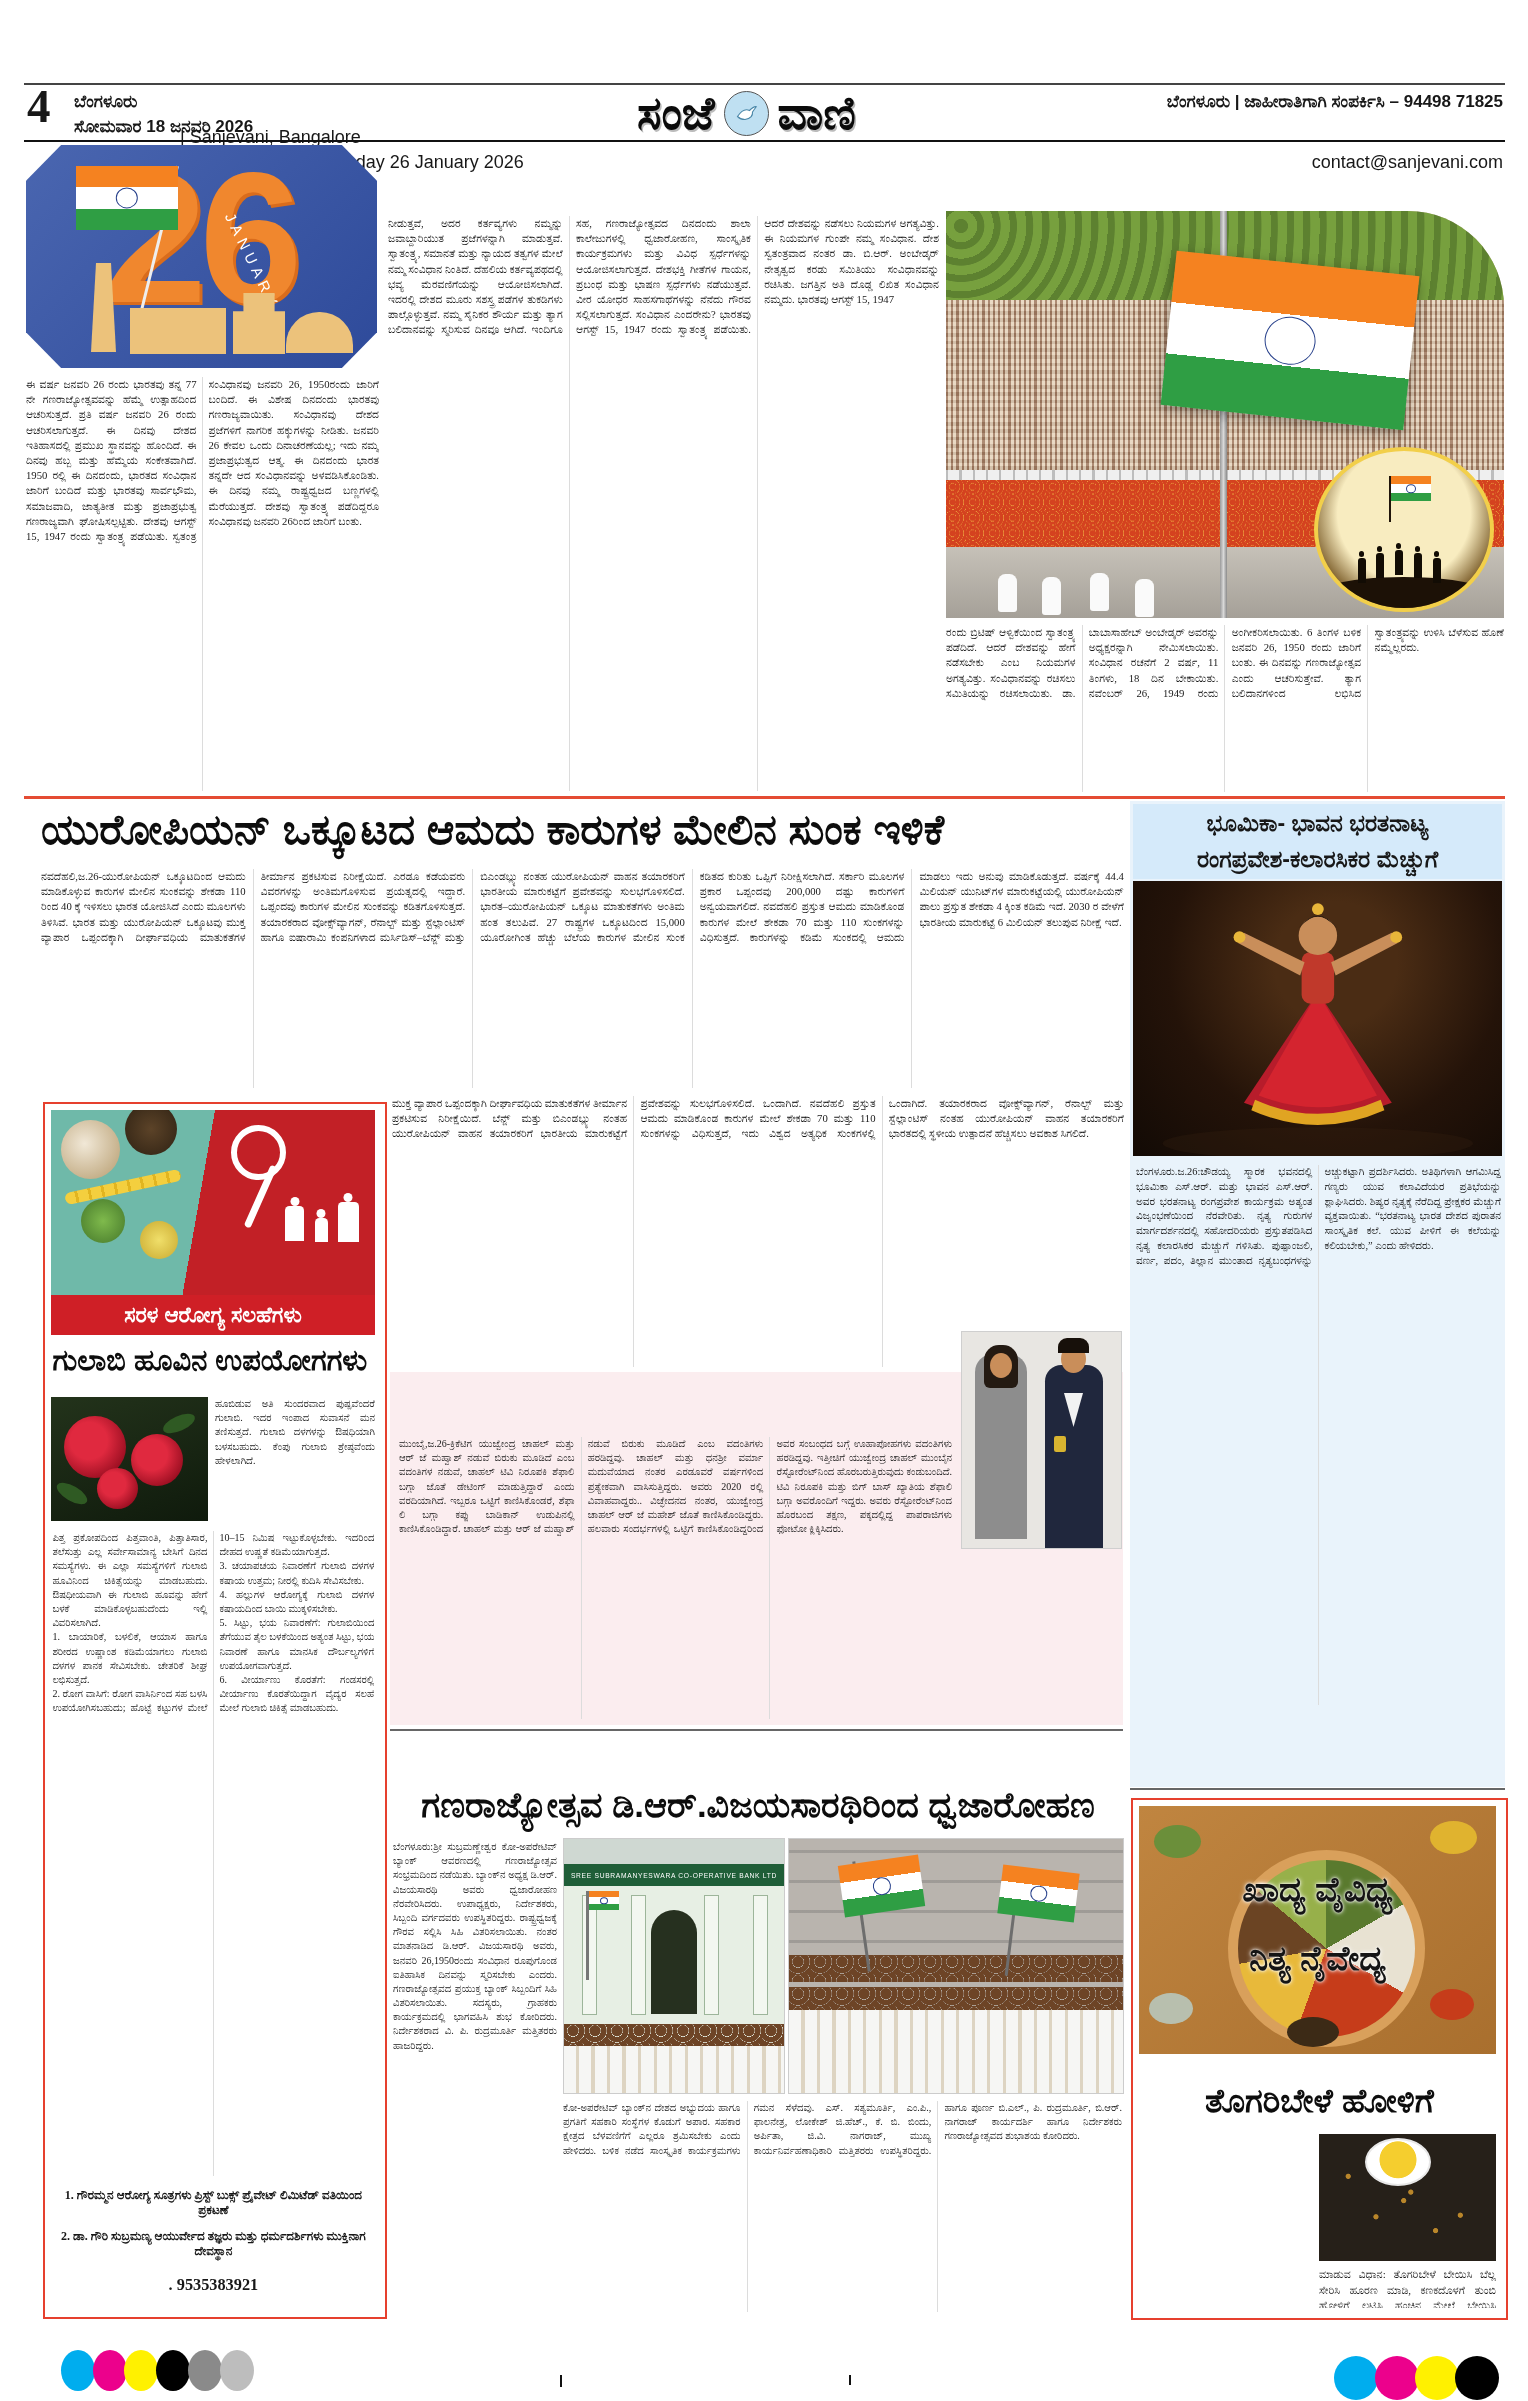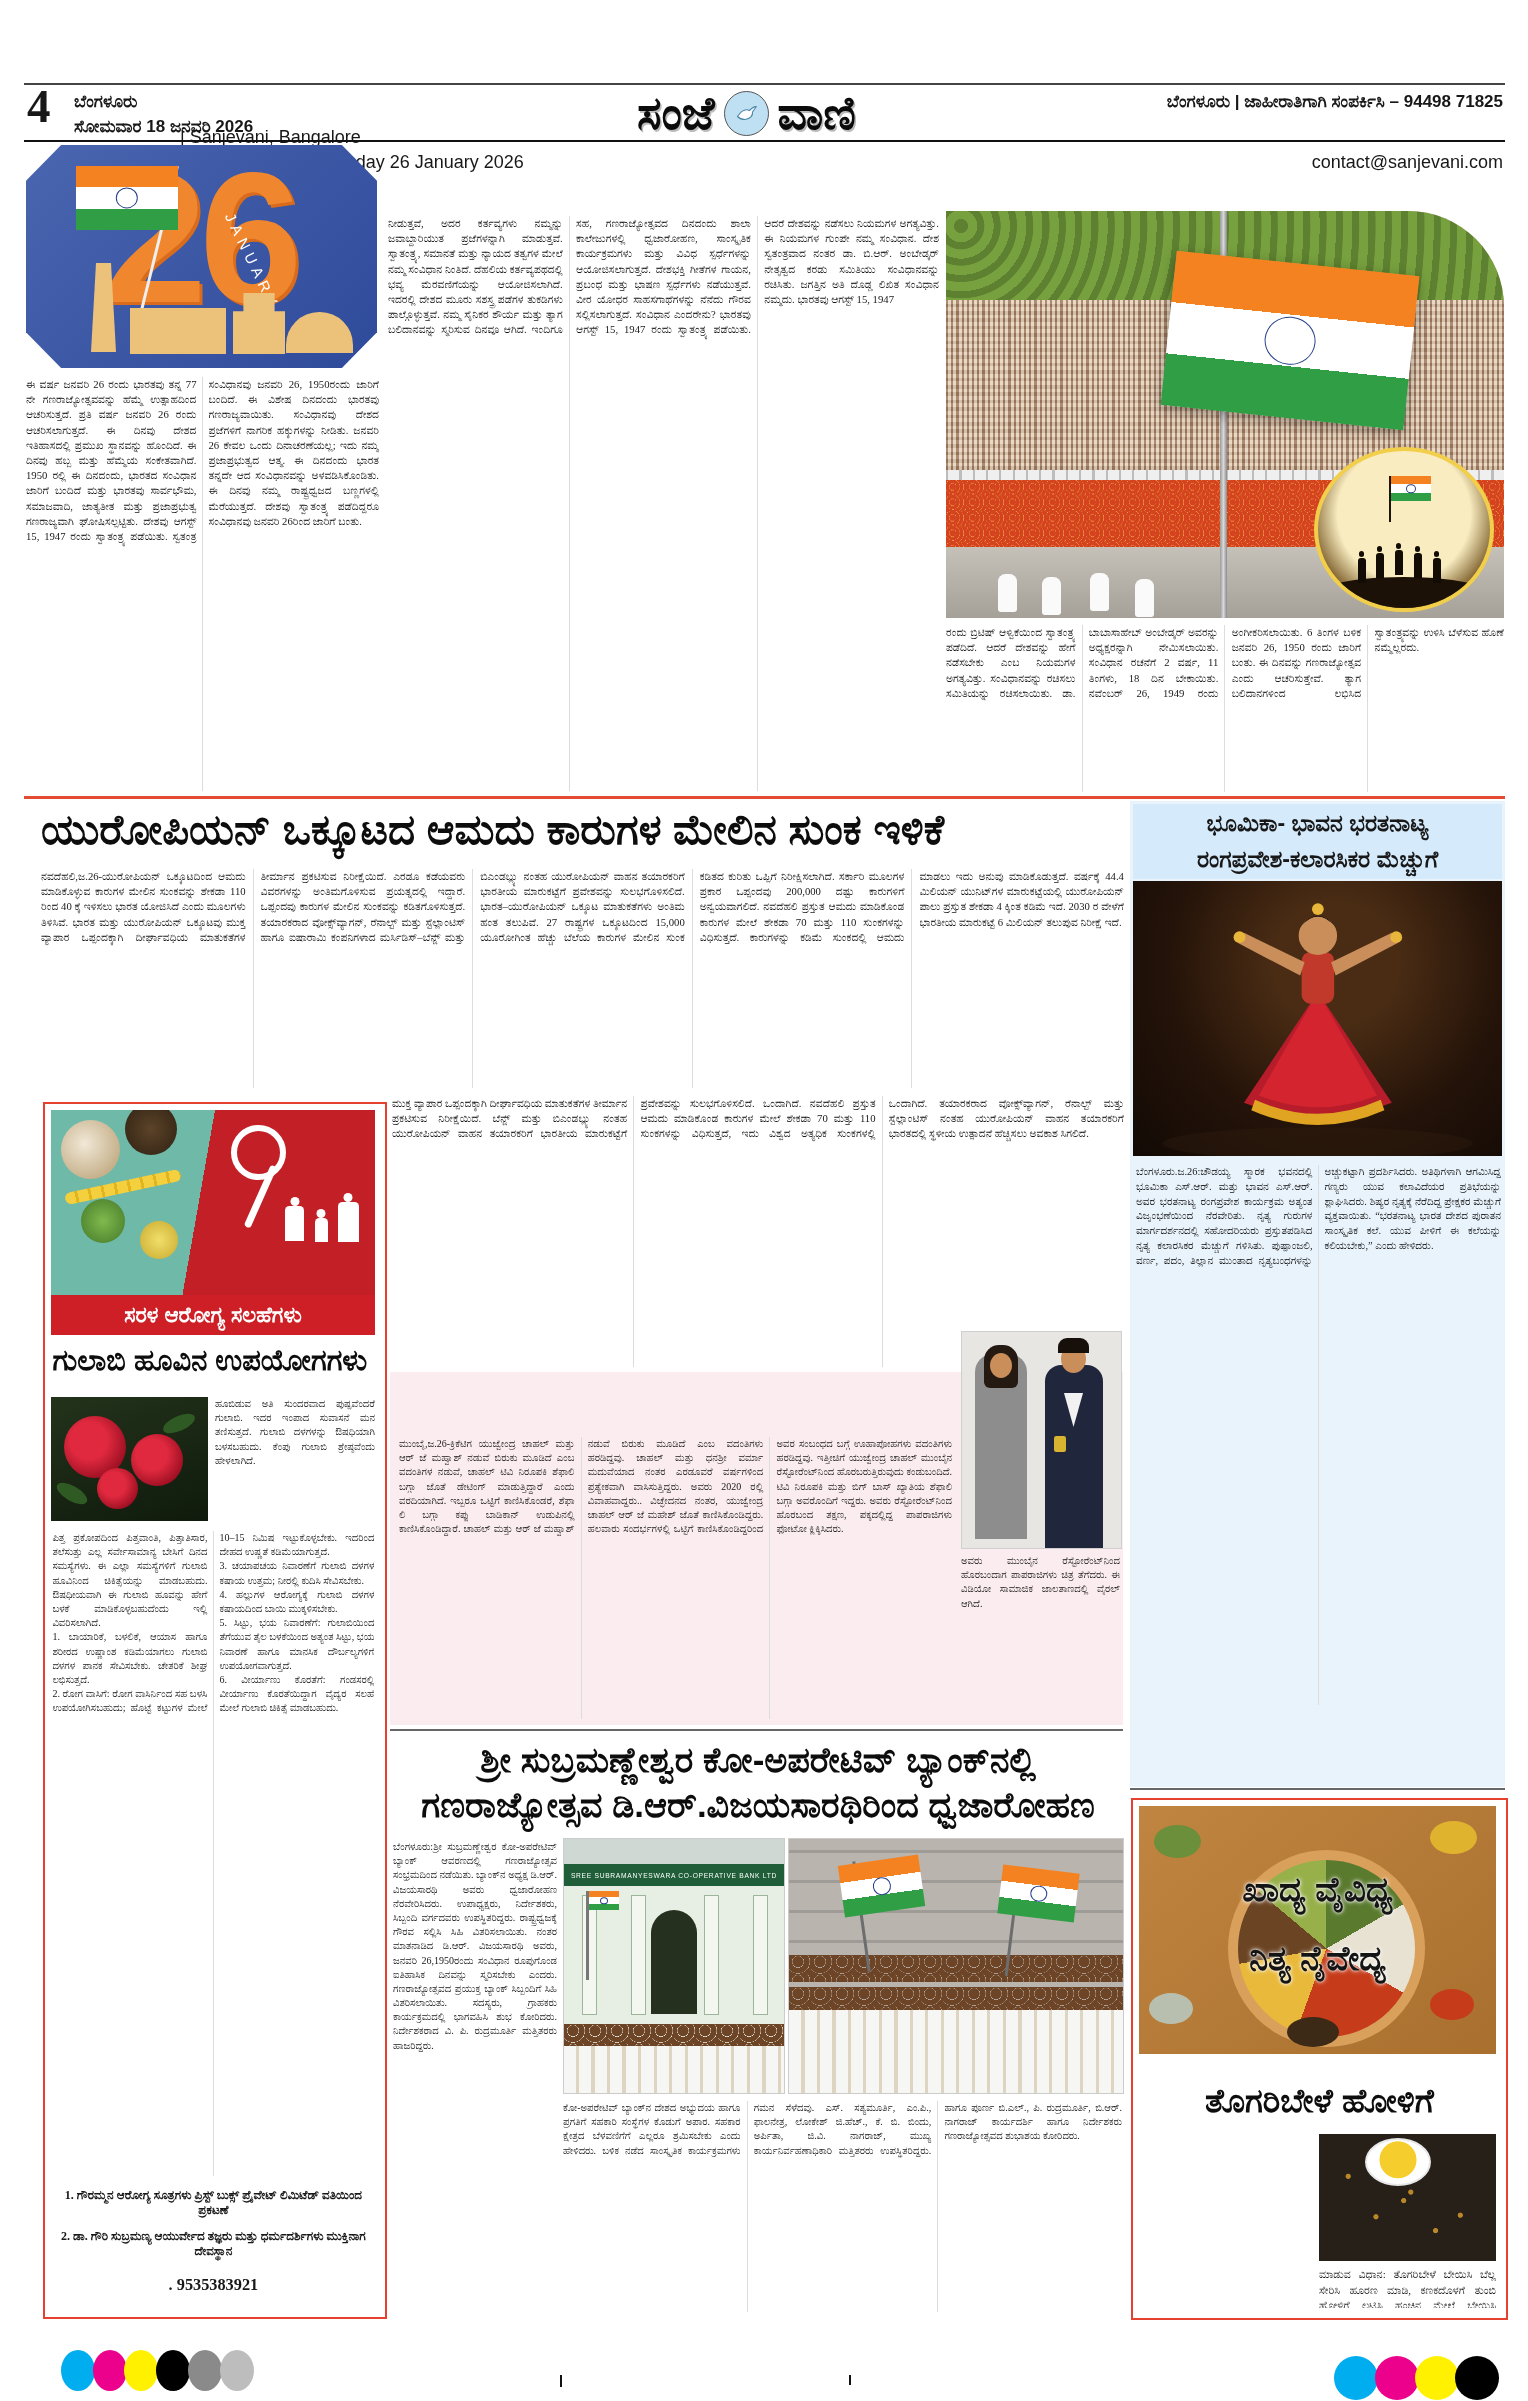--- a/index.html
+++ b/index.html
@@ -258,24 +258,22 @@
     <div style="position:absolute;left:13.3px;top:22px;width:52px;height:185px;background:#8d8d8d;border-radius:18px 18px 0 0;"></div>
     <div style="position:absolute;left:22px;top:13.3px;width:34px;height:43px;background:#241a12;border-radius:15px 15px 6px 6px;"></div>
     <div style="position:absolute;left:28px;top:21px;width:22px;height:25px;background:#c98e5a;border-radius:50%;"></div>
     <div style="position:absolute;left:83px;top:33px;width:58px;height:183px;background:#20273d;border-radius:16.3px 16.3px 0 0;"></div>
     <div style="position:absolute;left:102px;top:61px;width:19px;height:34px;background:#f2f2f2;clip-path:polygon(0 0,100% 0,50% 100%);"></div>
     <div style="position:absolute;left:99px;top:13.3px;width:25px;height:28px;background:#c98e5a;border-radius:50%;"></div>
     <div style="position:absolute;left:96px;top:6px;width:31px;height:15px;background:#17100a;border-radius:9px 9px 0 0;"></div>
     <div style="position:absolute;left:92px;top:104px;width:12px;height:16.3px;background:#d8b430;border-radius:2.2px;"></div>
   </div>
   <div class="txt cols3" style="left:399px;top:1437px;width:553px;height:282px;font-size:10px;z-index:4;">ಮುಂಬೈ,ಜ.26-ಕ್ರಿಕೆಟಿಗ ಯುಜ್ವೇಂದ್ರ ಚಾಹಲ್ ಮತ್ತು ಆರ್ ಜೆ ಮಹ್ವಾಶ್ ನಡುವೆ ಬಿರುಕು ಮೂಡಿದೆ ಎಂಬ ವದಂತಿಗಳ ನಡುವೆ, ಚಾಹಲ್ ಟಿವಿ ನಿರೂಪಕಿ ಶೆಫಾಲಿ ಬಗ್ಗಾ ಜೊತೆ ಡೇಟಿಂಗ್ ಮಾಡುತ್ತಿದ್ದಾರೆ ಎಂದು ವರದಿಯಾಗಿದೆ. ಇಬ್ಬರೂ ಒಟ್ಟಿಗೆ ಕಾಣಿಸಿಕೊಂಡರೆ, ಶೆಫಾ ಲಿ ಬಗ್ಗಾ ಕಪ್ಪು ಬಾಡಿಕಾನ್ ಉಡುಪಿನಲ್ಲಿ ಕಾಣಿಸಿಕೊಂಡಿದ್ದಾರೆ. ಚಾಹಲ್ ಮತ್ತು ಆರ್ ಜೆ ಮಹ್ವಾಶ್ ನಡುವೆ ಬಿರುಕು ಮೂಡಿದೆ ಎಂಬ ವದಂತಿಗಳು ಹರಡಿದ್ದವು. ಚಾಹಲ್ ಮತ್ತು ಧನಶ್ರೀ ವರ್ಮಾ ಮದುವೆಯಾದ ನಂತರ ಎರಡೂವರೆ ವರ್ಷಗಳಿಂದ ಪ್ರತ್ಯೇಕವಾಗಿ ವಾಸಿಸುತ್ತಿದ್ದರು. ಅವರು 2020 ರಲ್ಲಿ ವಿವಾಹವಾದ್ದರು.. ವಿಚ್ಛೇದನದ ನಂತರ, ಯುಜ್ವೇಂದ್ರ ಚಾಹಲ್ ಆರ್ ಜೆ ಮಹೇಶ್ ಜೊತೆ ಕಾಣಿಸಿಕೊಂಡಿದ್ದರು. ಹಲವಾರು ಸಂದರ್ಭಗಳಲ್ಲಿ ಒಟ್ಟಿಗೆ ಕಾಣಿಸಿಕೊಂಡಿದ್ದರಿಂದ ಅವರ ಸಂಬಂಧದ ಬಗ್ಗೆ ಊಹಾಪೋಹಗಳು ವದಂತಿಗಳು ಹರಡಿದ್ದವು. ಇತ್ತೀಚಿಗೆ ಯುಜ್ವೇಂದ್ರ ಚಾಹಲ್ ಮುಂಬೈನ ರೆಸ್ಟೋರೆಂಟ್‌ನಿಂದ ಹೊರಬರುತ್ತಿರುವುದು ಕಂಡುಬಂದಿದೆ. ಟಿವಿ ನಿರೂಪಕಿ ಮತ್ತು ಬಿಗ್ ಬಾಸ್ ಖ್ಯಾತಿಯ ಶೆಫಾಲಿ ಬಗ್ಗಾ ಅವರೊಂದಿಗೆ ಇದ್ದರು. ಅವರು ರೆಸ್ಟೋರೆಂಟ್‌ನಿಂದ ಹೊರಬಂದ ತಕ್ಷಣ, ಪಕ್ಕದಲ್ಲಿದ್ದ ಪಾಪರಾಜಿಗಳು ಫೋಟೋ ಕ್ಲಿಕ್ಕಿಸಿದರು.</div>
-  <div class="txt" style="left:961px;top:1554px;width:159px;height:166px;font-size:10px;z-index:4;">ಅವರು ಮುಂಬೈನ ರೆಸ್ಟೋರೆಂಟ್‌ನಿಂದ ಹೊರಬಂದಾಗ ಪಾಪರಾಜಿಗಳು ಚಿತ್ರ ತೆಗೆದರು. ಈ ವಿಡಿಯೋ ಸಾಮಾಜಿಕ ಜಾಲತಾಣದಲ್ಲಿ ವೈರಲ್ ಆಗಿದೆ.</div>
   <div class="grayline" style="left:390px;top:1729px;width:733px;height:2.2px;"></div>
 
-  <div class="hl" style="position:absolute;left:392px;top:1740px;width:732px;text-align:center;font-size:35px;">ಶ್ರೀ ಸುಬ್ರಮಣ್ಣೇಶ್ವರ ಕೋ-ಅಪರೇಟಿವ್ ಬ್ಯಾಂಕ್‌ನಲ್ಲಿ</div>
   <div class="hl" style="position:absolute;left:392px;top:1785px;width:732px;text-align:center;font-size:35px;">ಗಣರಾಜ್ಯೋತ್ಸವ ಡಿ.ಆರ್.ವಿಜಯಸಾರಥಿರಿಂದ ಧ್ವಜಾರೋಹಣ</div>
   <div class="txt" style="left:393px;top:1840px;width:164px;height:473px;font-size:10px;">ಬೆಂಗಳೂರು:ಶ್ರೀ ಸುಬ್ರಮಣ್ಣೇಶ್ವರ ಕೋ-ಅಪರೇಟಿವ್ ಬ್ಯಾಂಕ್ ಆವರಣದಲ್ಲಿ ಗಣರಾಜ್ಯೋತ್ಸವ ಸಂಭ್ರಮದಿಂದ ನಡೆಯಿತು. ಬ್ಯಾಂಕ್‌ನ ಅಧ್ಯಕ್ಷ ಡಿ.ಆರ್. ವಿಜಯಸಾರಥಿ ಅವರು ಧ್ವಜಾರೋಹಣ ನೆರವೇರಿಸಿದರು. ಉಪಾಧ್ಯಕ್ಷರು, ನಿರ್ದೇಶಕರು, ಸಿಬ್ಬಂದಿ ವರ್ಗದವರು ಉಪಸ್ಥಿತರಿದ್ದರು. ರಾಷ್ಟ್ರಧ್ವಜಕ್ಕೆ ಗೌರವ ಸಲ್ಲಿಸಿ ಸಿಹಿ ವಿತರಿಸಲಾಯಿತು. ನಂತರ ಮಾತನಾಡಿದ ಡಿ.ಆರ್. ವಿಜಯಸಾರಥಿ ಅವರು, ಜನವರಿ 26,1950ರಂದು ಸಂವಿಧಾನ ರೂಪುಗೊಂಡ ಐತಿಹಾಸಿಕ ದಿನವನ್ನು ಸ್ಮರಿಸಬೇಕು ಎಂದರು. ಗಣರಾಜ್ಯೋತ್ಸವದ ಪ್ರಯುಕ್ತ ಬ್ಯಾಂಕ್ ಸಿಬ್ಬಂದಿಗೆ ಸಿಹಿ ವಿತರಿಸಲಾಯಿತು. ಸದಸ್ಯರು, ಗ್ರಾಹಕರು ಕಾರ್ಯಕ್ರಮದಲ್ಲಿ ಭಾಗವಹಿಸಿ ಶುಭ ಕೋರಿದರು. ನಿರ್ದೇಶಕರಾದ ವಿ. ಪಿ. ರುದ್ರಮೂರ್ತಿ ಮತ್ತಿತರರು ಹಾಜರಿದ್ದರು.</div>
 
   <div class="bankbuild">
     <div style="position:absolute;left:0;top:0;width:100%;height:25px;background:#cfd8d2;"></div>
     <div class="bsign">SREE SUBRAMANYESWARA CO-OPERATIVE BANK LTD</div>
     <div style="position:absolute;left:18px;top:56px;width:13.3px;height:118px;background:#f3f7f0;border:0.7px solid #9db59a;"></div>
     <div style="position:absolute;left:67px;top:56px;width:13.3px;height:118px;background:#f3f7f0;border:0.7px solid #9db59a;"></div>
     <div style="position:absolute;left:140px;top:56px;width:13.3px;height:118px;background:#f3f7f0;border:0.7px solid #9db59a;"></div>
     <div style="position:absolute;left:189px;top:56px;width:13.3px;height:118px;background:#f3f7f0;border:0.7px solid #9db59a;"></div>

